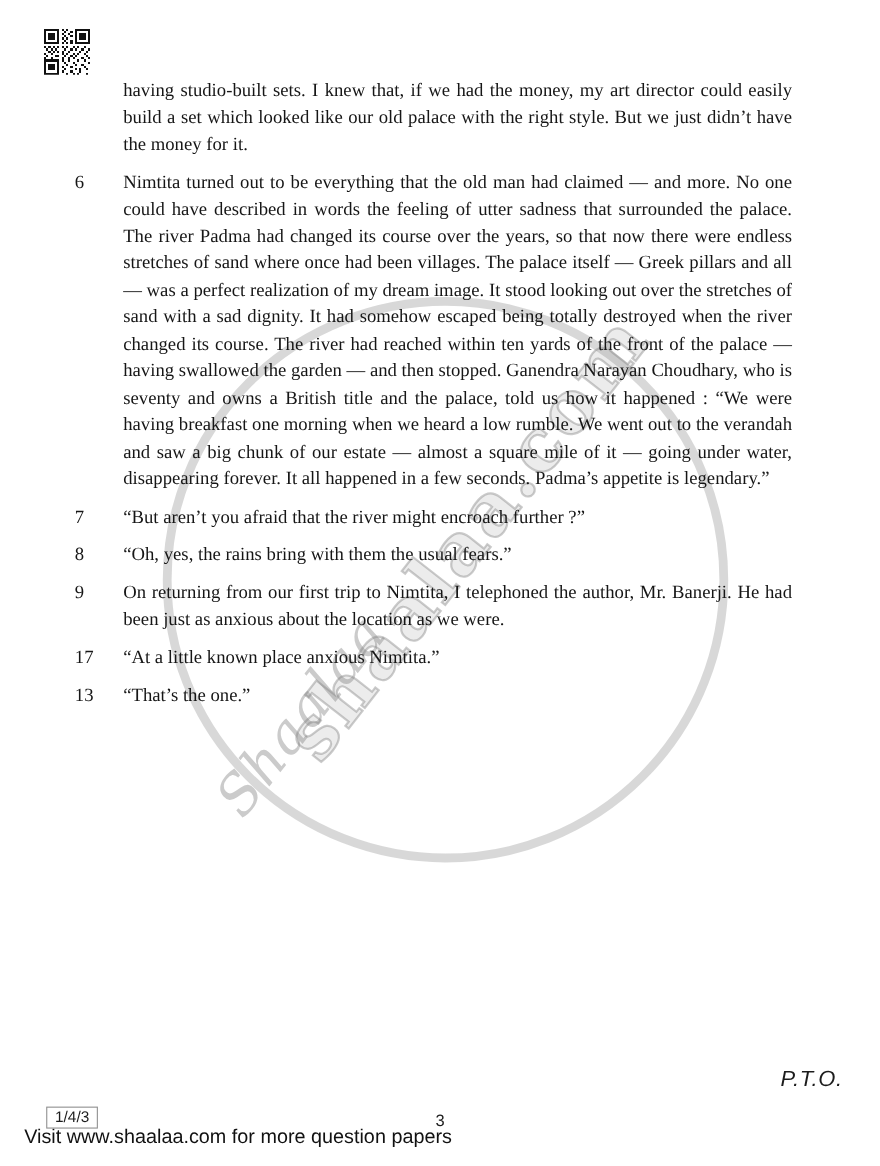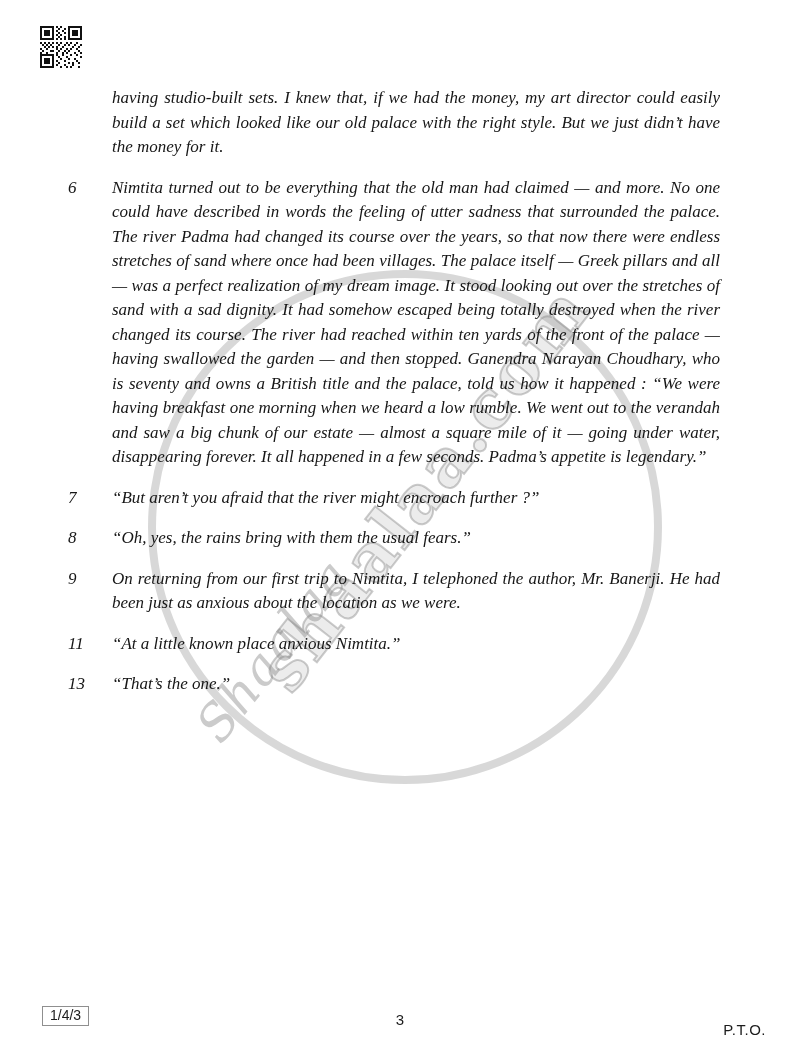--- a/index.html
+++ b/index.html
@@ -28,41 +28,41 @@
     transform:translate(-50%,-50%) rotate(-52deg);
     font-family:"DejaVu Serif", serif; font-style:italic; font-size:50px;
     color:rgba(130,130,130,0.42); letter-spacing:2px;
   }
 
   
   .body-col {
     position:absolute; left:112px; top:70px; width:608px; z-index:1;
     font-size:17px; line-height:24.5px; text-align:justify;
   }
-  .para { position:relative; margin:16px 0 10px 0;font-style:italic; }
+  .para { position:relative; margin:0 0 10px 0; }
   .para-num {
     position:absolute; left:-44px; top:0; width:36px; text-align:left;
     font-size:17px; line-height:24.5px;
   }
 
   
   .f-box {
     position:absolute; left:42px; top:1006px; z-index:3;
     border:1px solid #8f8f8f; padding:0px 7px 2px 7px;
     font-family:"Liberation Sans", sans-serif; font-size:14px; color:#1c1c1c;
     background:transparent;
     text-align:right;
   }
   .f-page {
     position:absolute; left:0; top:1011px; width:800px; text-align:center; z-index:2;
     font-family:"Liberation Sans", sans-serif; font-size:15px; color:#1c1c1c;
   }
   .f-pto {
-    position:absolute; right:34px; top:1021px; z-index:2;
-    font-family:"Liberation Sans", sans-serif; font-size:15px; letter-spacing:0.5px; color:#1c1c1c;
+    position:absolute; right:34px; top:970px; z-index:2;
+    font-family:"Liberation Sans", sans-serif; font-size:20px; letter-spacing:0.5px; color:#1c1c1c;font-style:italic;
   }
   .f-visit {
     position:absolute; left:22px; top:1023px; z-index:2;
     font-family:"Liberation Sans", sans-serif; font-size:18px; color:#111111;
   }
 </style>
 </head>
 <body>
 
 <div class="page">
@@ -88,21 +88,22 @@
   <div class="wm-ring"></div>
   <div class="wm-big">shaalaa.com</div>
   <div class="wm-script">Shaalaa</div>
 
   <div class="body-col">
     <p class="para"><span class="para-num"></span><span>having studio-built sets. I knew that, if we had the money, my art director could easily build a set which looked like our old palace with the right style. But we just didn’t have the money for it.</span></p>
     <p class="para"><span class="para-num">6</span><span>Nimtita turned out to be everything that the old man had claimed — and more. No one could have described in words the feeling of utter sadness that surrounded the palace. The river Padma had changed its course over the years, so that now there were endless stretches of sand where once had been villages. The palace itself — Greek pillars and all — was a perfect realization of my dream image. It stood looking out over the stretches of sand with a sad dignity. It had somehow escaped being totally destroyed when the river changed its course. The river had reached within ten yards of the front of the palace — having swallowed the garden — and then stopped. Ganendra Narayan Choudhary, who is seventy and owns a British title and the palace, told us how it happened : “We were having breakfast one morning when we heard a low rumble. We went out to the verandah and saw a big chunk of our estate — almost a square mile of it — going under water, disappearing forever. It all happened in a few seconds. Padma’s appetite is legendary.”</span></p>
     <p class="para"><span class="para-num">7</span><span>“But aren’t you afraid that the river might encroach further ?”</span></p>
     <p class="para"><span class="para-num">8</span><span>“Oh, yes, the rains bring with them the usual fears.”</span></p>
     <p class="para"><span class="para-num">9</span><span>On returning from our first trip to Nimtita, I telephoned the author, Mr. Banerji. He had been just as anxious about the location as we were.</span></p>
-    <p class="para"><span class="para-num">11</span><span>“At a little known place anxious Nimtita.”</span></p>
+    <p class="para"><span class="para-num">17</span><span>“At a little known place anxious Nimtita.”</span></p>
     <p class="para"><span class="para-num">13</span><span>“That’s the one.”</span></p>
   </div>
 
   <div class="f-box">1/4/3</div>
   <div class="f-page">3</div>
   <div class="f-pto">P.T.O.</div>
+  <div class="f-visit">Visit www.shaalaa.com for more question papers</div>
 
 </div>
 
 </body></html>

